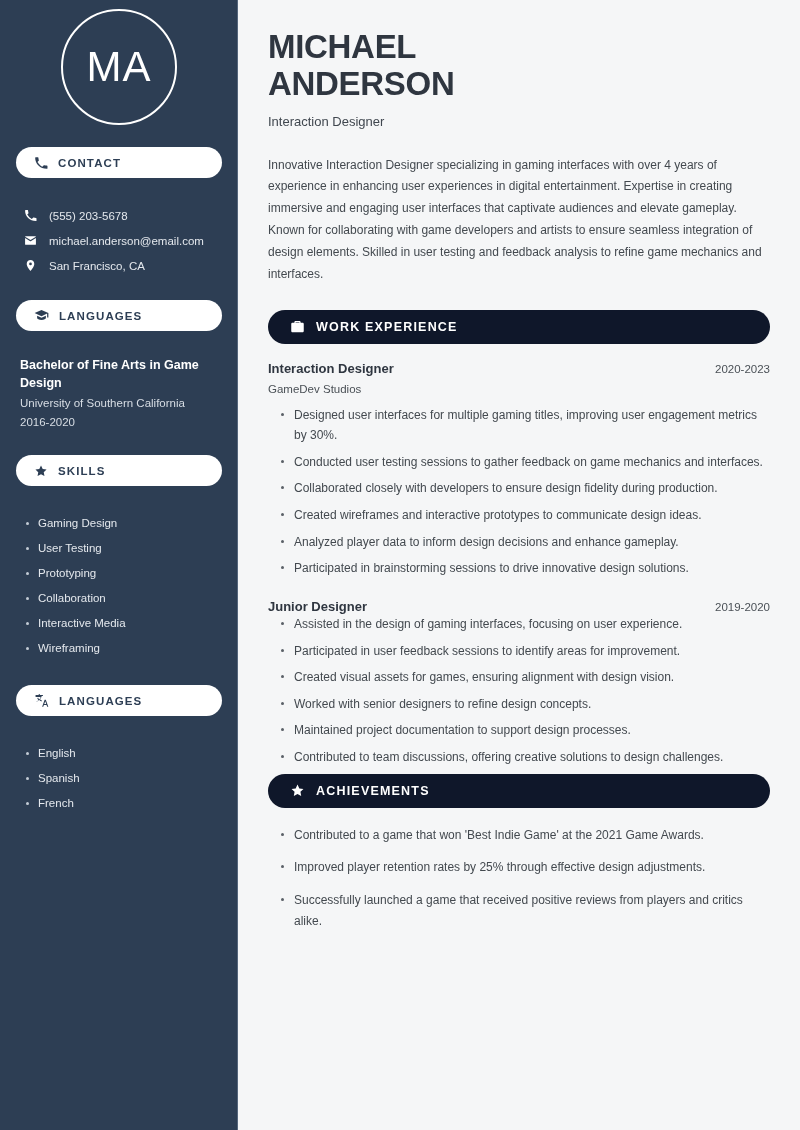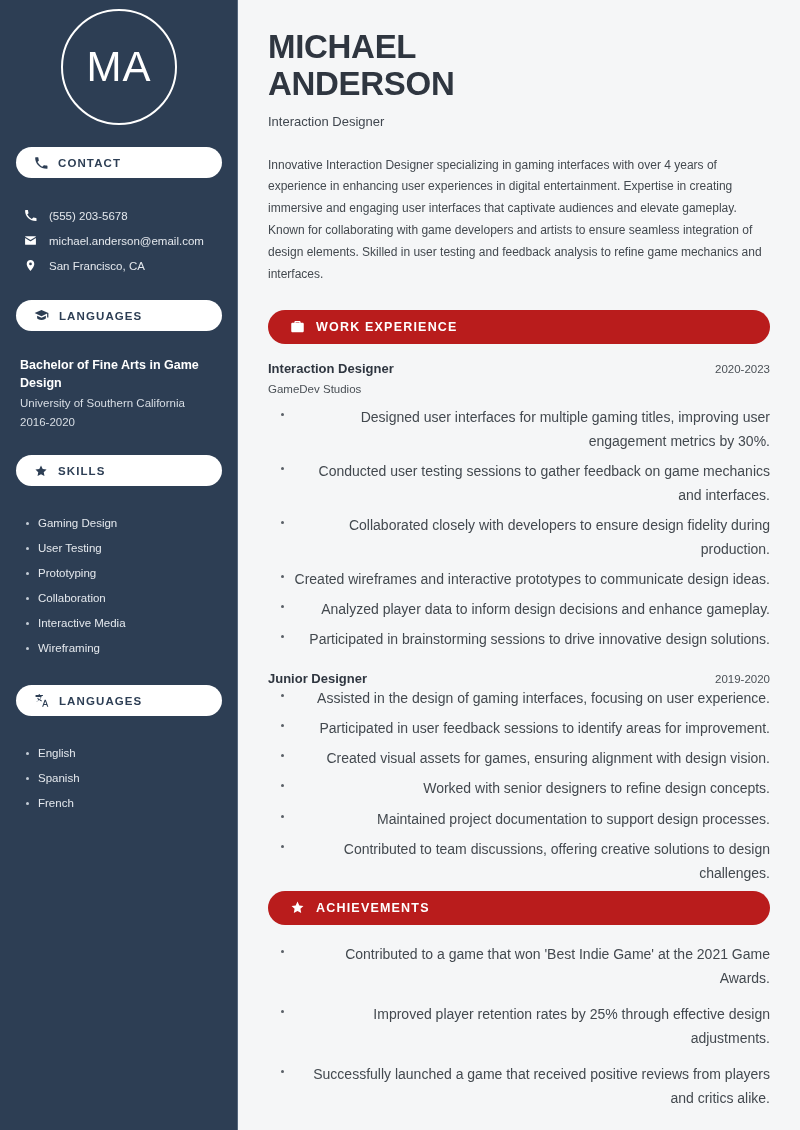--- a/index.html
+++ b/index.html
@@ -161,21 +161,21 @@
 
   .summary {
     font-size: 12px;
     line-height: 1.82;
     color: #43494f;
     margin-bottom: 24px;
   }
 
   
   .bar {
-    background: #b91c1c;
+    background: #0f172a;
     color: #ffffff;
     border-radius: 20px;
     height: 34px;
     display: flex;
     align-items: center;
     padding-left: 22px;
     gap: 11px;
     margin-bottom: 17px;
   }
   .bar-label {
@@ -203,26 +203,25 @@
   .job-company {
     font-size: 11.5px;
     color: #4a5056;
     margin-top: 7px;
     margin-bottom: 10px;
   }
 
   .bullets { list-style: none; padding-left: 12px; }
   .bullets li {
     position: relative;
-    font-size: 14px;
+    font-size: 12px;
     line-height: 1.72;
     color: #43494f;
     padding-left: 14px;
     margin-bottom: 6px;
-    text-align: right;
   }
   .bullets li::before {
     content: "";
     position: absolute;
     left: 1px;
     top: 8px;
     width: 3px; height: 3px;
     border-radius: 50%;
     background: #5a6067;
   }

